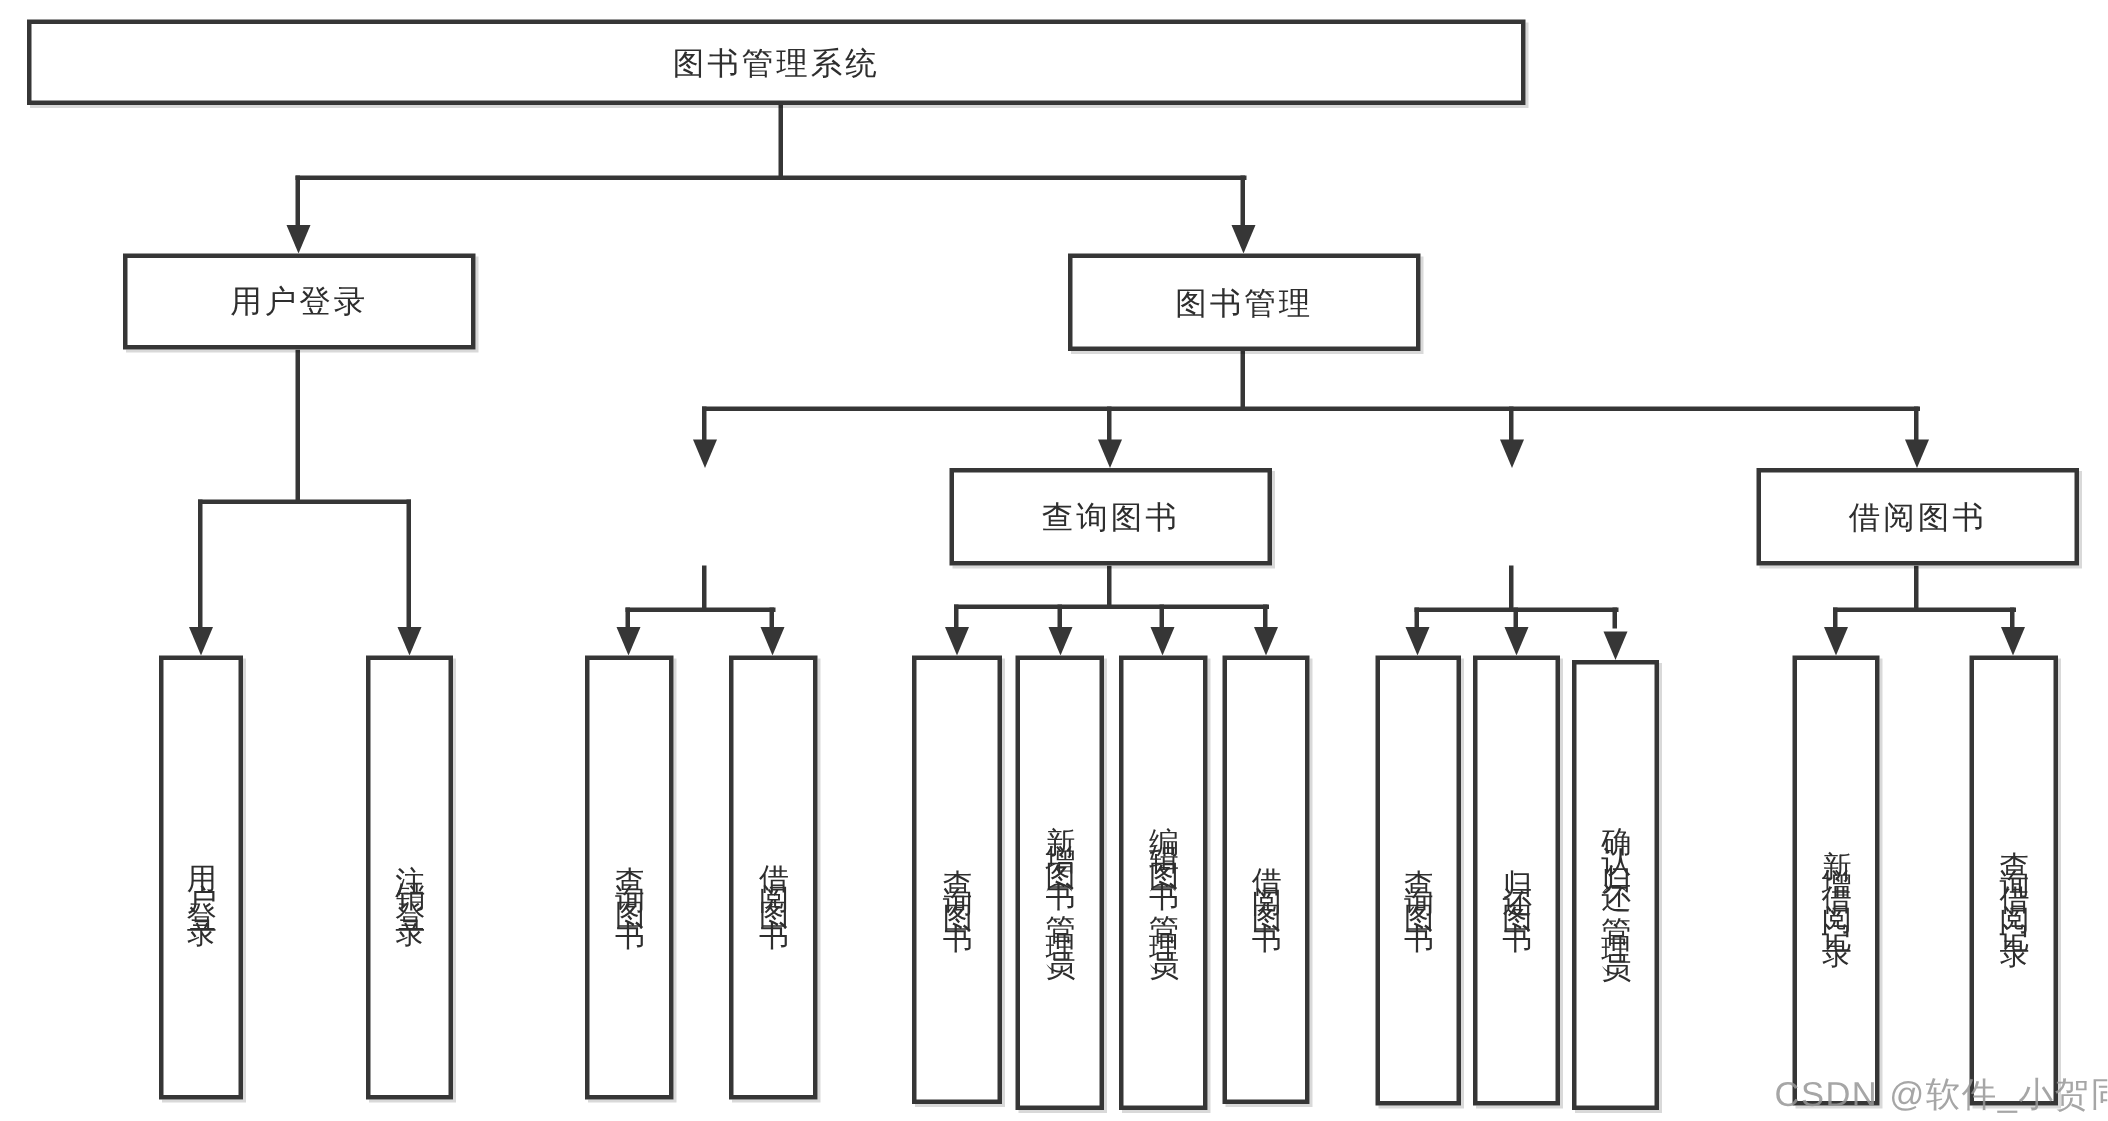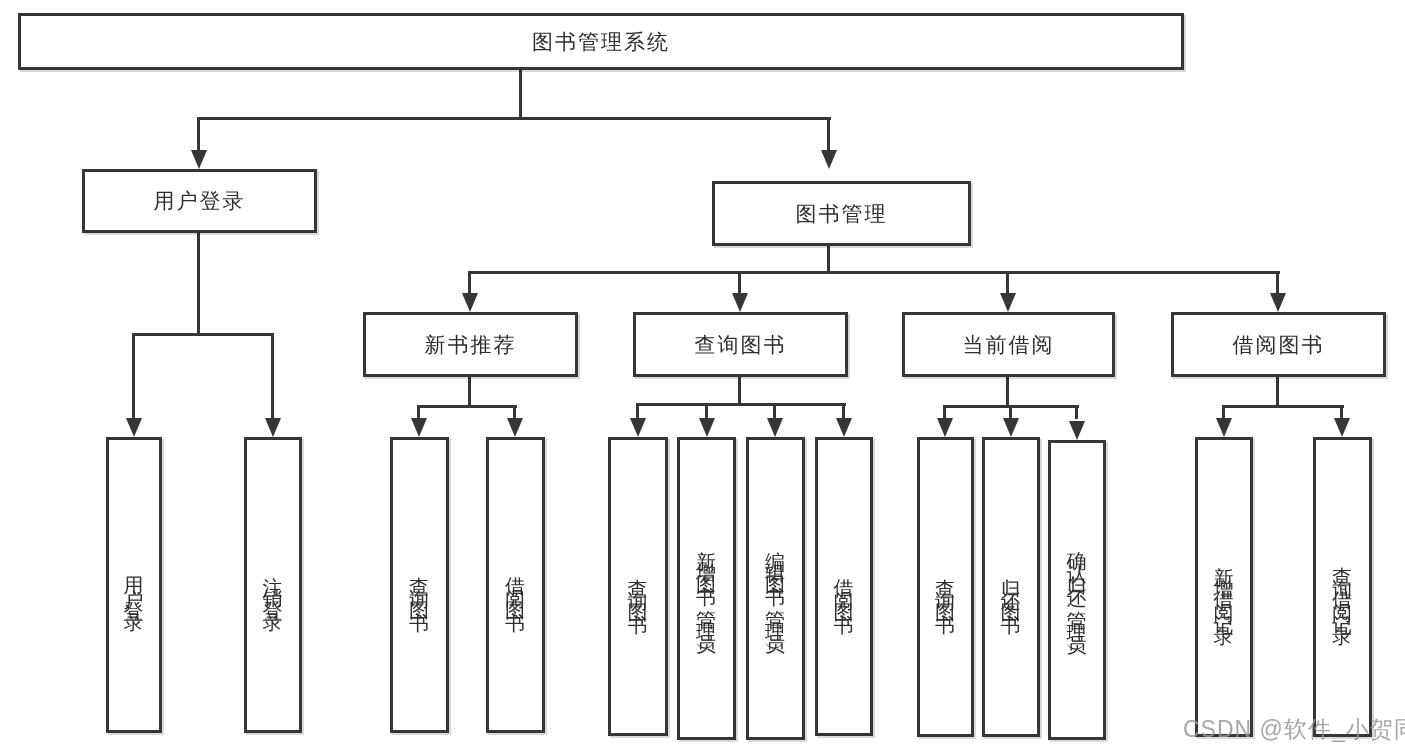--- a/index.html
+++ b/index.html
@@ -53,35 +53,35 @@
     letter-spacing: 1px;
     white-space: nowrap;
     z-index: 5;
   }
 </style>
 </head>
 <body>
 
 <div id="canvas">
 
-  <div class="box" style="left:18px; top:13px; width:1166px; height:57px;">
+  <div class="box" style="left:18px; top:13px; width:999px; height:57px;">
     <span class="hlabel">图书管理系统</span>
   </div>
 
   <div class="vline" style="left:519px; top:70px; height:49px;"></div>
   <div class="hline" style="left:197px; top:117px; width:634px;"></div>
   <div class="vline" style="left:197px; top:117px; height:34px;"></div>
   <div class="arrow" style="left:191px; top:150px;"></div>
   <div class="vline" style="left:827px; top:117px; height:34px;"></div>
   <div class="arrow" style="left:821px; top:150px;"></div>
 
   <div class="box" style="left:82px; top:169px; width:235px; height:64px;">
     <span class="hlabel">用户登录</span>
   </div>
-  <div class="box" style="left:712px; top:169px; width:259px; height:65px;margin-top:12px;">
+  <div class="box" style="left:712px; top:169px; width:235px; height:65px;">
     <span class="hlabel">图书管理</span>
   </div>
 
   <div class="vline" style="left:197px; top:233px; height:103px;"></div>
   <div class="hline" style="left:132px; top:333px; width:142px;"></div>
   <div class="vline" style="left:132px; top:333px; height:86px;"></div>
   <div class="arrow" style="left:126px; top:418px;"></div>
   <div class="vline" style="left:271px; top:333px; height:86px;"></div>
   <div class="arrow" style="left:265px; top:418px;"></div>
 
@@ -89,28 +89,22 @@
   <div class="hline" style="left:468px; top:271px; width:812px;"></div>
   <div class="vline" style="left:468px; top:271px; height:23px;"></div>
   <div class="arrow" style="left:462px; top:293px;"></div>
   <div class="vline" style="left:738px; top:271px; height:23px;"></div>
   <div class="arrow" style="left:732px; top:293px;"></div>
   <div class="vline" style="left:1006px; top:271px; height:23px;"></div>
   <div class="arrow" style="left:1000px; top:293px;"></div>
   <div class="vline" style="left:1276px; top:271px; height:23px;"></div>
   <div class="arrow" style="left:1270px; top:293px;"></div>
 
-  <div class="box" style="left:363px; top:312px; width:215px; height:65px;">
-    <span class="hlabel">新书推荐</span>
-  </div>
   <div class="box" style="left:633px; top:312px; width:215px; height:65px;">
     <span class="hlabel">查询图书</span>
-  </div>
-  <div class="box" style="left:902px; top:312px; width:213px; height:65px;">
-    <span class="hlabel">当前借阅</span>
   </div>
   <div class="box" style="left:1171px; top:312px; width:215px; height:65px;">
     <span class="hlabel">借阅图书</span>
   </div>
 
   <div class="vline" style="left:468px; top:377px; height:30px;"></div>
   <div class="hline" style="left:417px; top:405px; width:100px;"></div>
   <div class="vline" style="left:417px; top:405px; height:14px;"></div>
   <div class="arrow" style="left:411px; top:418px;"></div>
   <div class="vline" style="left:513px; top:405px; height:14px;"></div>

